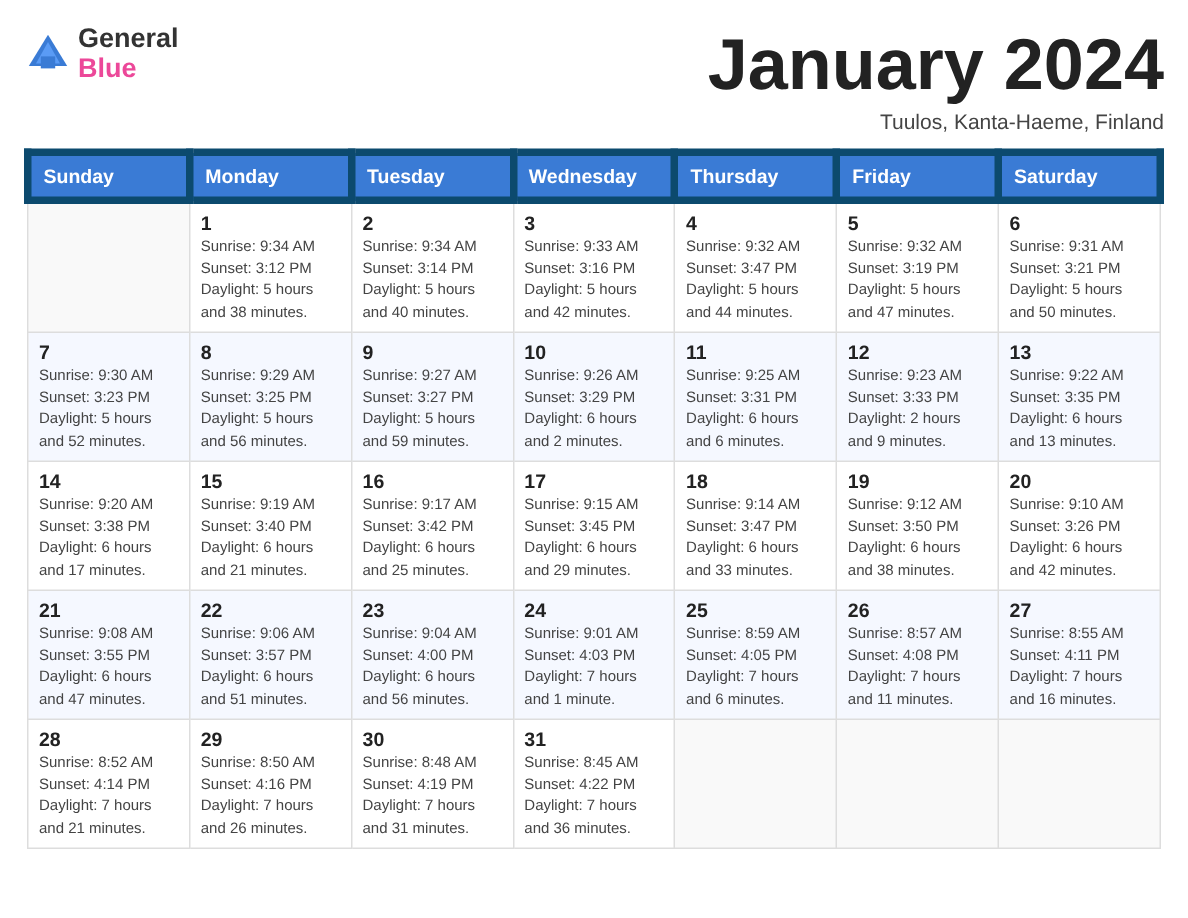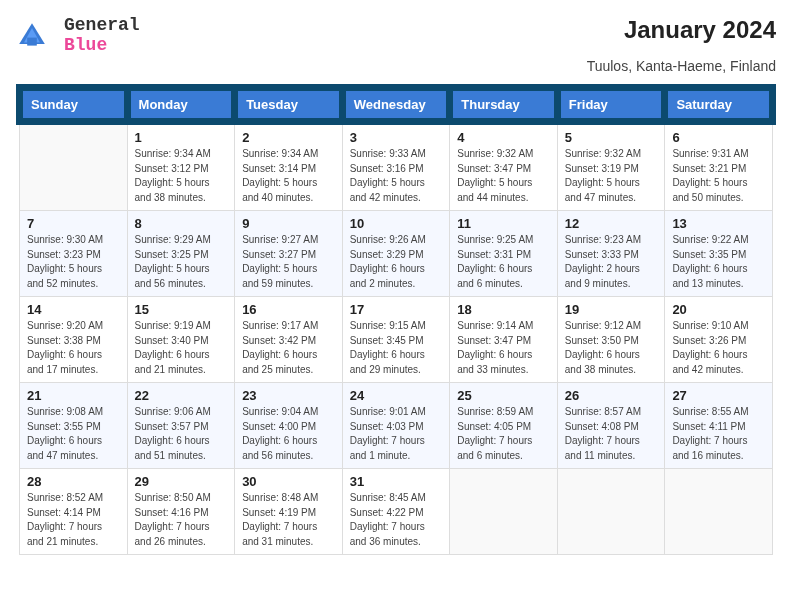--- a/index.html
+++ b/index.html
@@ -12,60 +12,59 @@
     }
     .header {
       display: flex;
       justify-content: space-between;
       align-items: flex-start;
       margin-bottom: 10px;
     }
     .logo {
       display: flex;
       align-items: center;
-      gap: 16px;
-      font-family: Liberation Mono, monospace;
+      gap: 4px;
     }
     .logo-text {
       font-size: 18px;
       font-weight: bold;
       line-height: 1.1;
     }
     .logo-text .general { display: block; color: #333; }
     .logo-text .blue { display: block; color: #ec4899; }
     .logo-icon {
       width: 32px;
       height: 32px;
     }
     .title-block {
       text-align: right;
     }
     .month-title {
-      font-size: 24px;
+      font-size: 48px;
       font-weight: bold;
       color: #222;
     }
     .subtitle {
       font-size: 14px;
       color: #444;
-      margin-top: 14px;
+      margin-top: 2px;
     }
     .calendar {
       width: 100%;
       border-collapse: collapse;
       border: 1px solid #ccc;
     }
     .calendar th {
       background: #3a7bd5;
       color: #fff;
       font-size: 13px;
       font-weight: bold;
       padding: 6px 8px;
       text-align: left;
-      border: 7px solid #0c4a6e;
+      border: 5px solid #0c4a6e;
     }
     .calendar td {
       vertical-align: top;
       padding: 5px 7px;
       border: 1px solid #ddd;
       width: calc(100% / 7);
       font-size: 11px;
       color: #333;
       background: #fff;
     }

